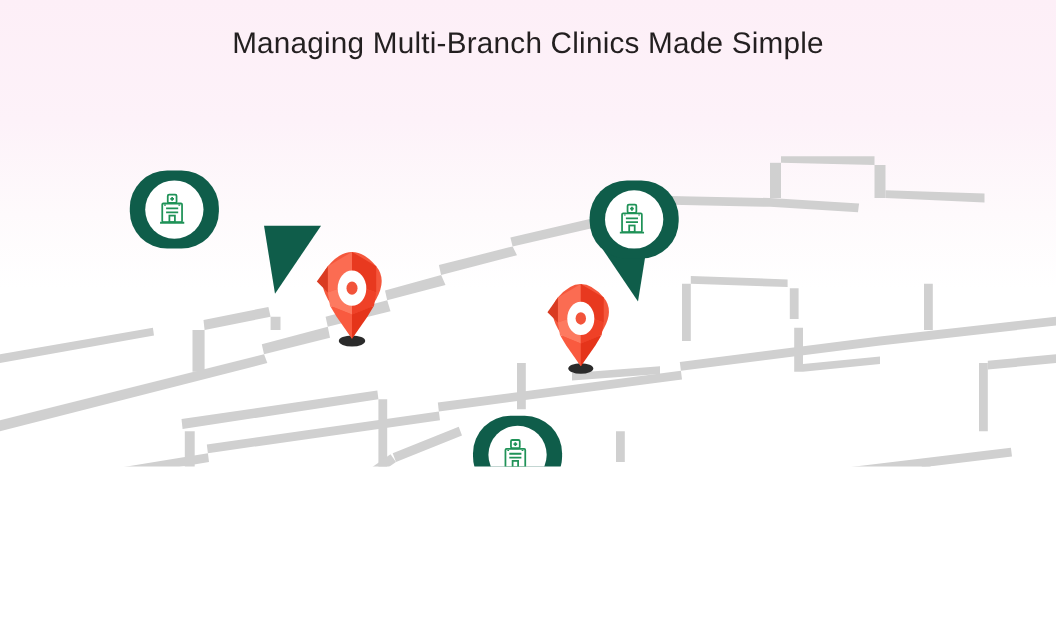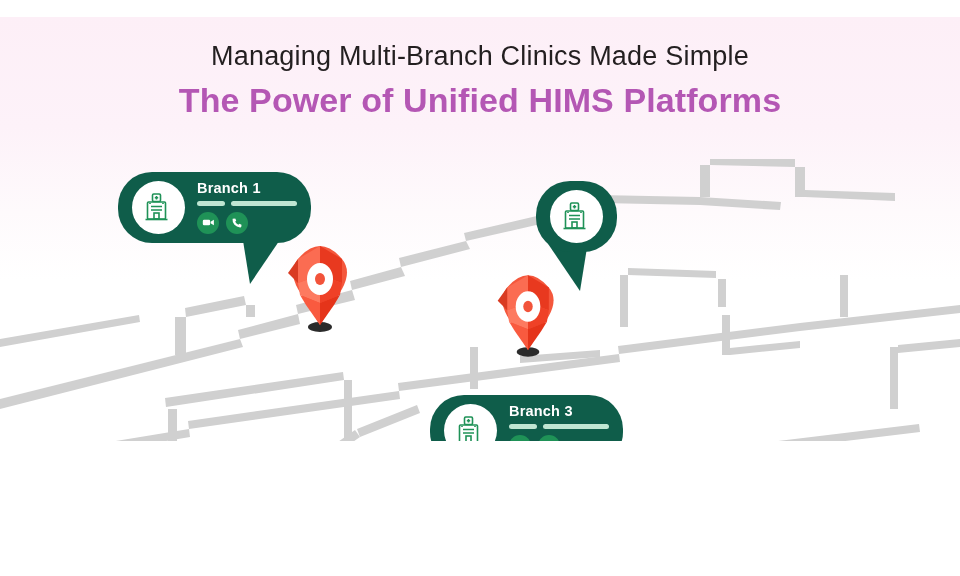--- a/index.html
+++ b/index.html
@@ -7,21 +7,20 @@
   body {
     font-family:"Liberation Sans", sans-serif;
     background:#ffffff;
     position:relative;
   }
   #stage {
     position:absolute; inset:0;
     width:960px; height:424px;
     background:linear-gradient(180deg,#fdeff7 0%, #fdf2f9 26%, #fefaFC 46%, #ffffff 62%, #ffffff 100%);
     overflow:hidden;
-    margin-top:17px;
   }
   #mapsvg { position:absolute; left:0; top:0; width:960px; height:576px; }
 
   
   .headings { position:absolute; left:0; top:24px; width:960px; text-align:center; z-index:5; }
   .title-main {
     font-size:27px; font-weight:400; color:#231f20;
     letter-spacing:.2px; line-height:1.18; white-space:nowrap;
   }
   .title-sub {
@@ -149,21 +148,20 @@
       <polygon points="838,420 846,420 846,470 838,470"></polygon>
       <polygon points="286,576 296,576 296,530 286,530"></polygon>
       <polygon points="560,392 568,392 568,420 560,420"></polygon>
 
       <polygon points="60,576 150,540 147,533 56,569"></polygon>
     </g>
   </svg>
 
   <div class="headings">
     <div class="title-main">Managing Multi-Branch Clinics Made Simple</div>
-    <div class="title-sub">The Power of Unified HIMS Platforms</div>
   </div>
 
   <svg class="pin" style="left:282px; top:226px;" width="76" height="90" viewBox="0 0 76 90">
     <ellipse cx="38" cy="84" rx="12" ry="5" fill="#2b2b2b"></ellipse>
     <path d="M38 82 L16 46 Q6 28 16 16 Q27 3 38 3 Q49 3 60 16 Q70 28 60 46 Z" fill="#f4573c"></path>
     <polygon points="38,3 16,16 16,40 38,32" fill="#fb6c52"></polygon>
     <polygon points="38,3 60,16 60,40 38,32" fill="#e8391f"></polygon>
     <polygon points="16,40 38,32 38,60 18,52" fill="#fd7a60"></polygon>
     <polygon points="60,40 38,32 38,60 58,52" fill="#ef4127"></polygon>
     <polygon points="18,52 38,60 38,82 24,62" fill="#f95a3f"></polygon>
@@ -209,40 +207,20 @@
       <svg width="36" height="36" viewBox="0 0 36 36" fill="none" stroke="#1f9257" stroke-width="1.6">
         <rect x="11.5" y="4" width="8" height="7.5" rx="1.2"></rect>
         <path d="M15.5 6 v3.5 M13.8 7.75 h3.4" stroke-width="1.6"></path>
         <rect x="6.5" y="12" width="18" height="17" rx="1"></rect>
         <path d="M10 16.5 h11 M10 20 h11"></path>
         <rect x="13" y="23" width="5" height="6"></rect>
         <path d="M4.5 29.5 h22"></path>
         <path d="M9 14 v-1 M22 14 v-1"></path>
       </svg>
     </span>
-    <span class="bubble-body">
-      <span class="branch-label">Branch 1</span>
-      <span class="bars">
-        <span class="bar s"></span>
-        <span class="bar l"></span>
-      </span>
-      <span class="actions">
-        <span class="act">
-          <svg width="13" height="13" viewBox="0 0 16 16" fill="#ffffff">
-            <rect x="1" y="4.5" width="9" height="7" rx="1.6"></rect>
-            <polygon points="10.6,7 14.6,4.6 14.6,11.4 10.6,9"></polygon>
-          </svg>
-        </span>
-        <span class="act">
-          <svg width="12" height="12" viewBox="0 0 16 16" fill="#ffffff">
-            <path d="M3.4 2.2 L5.6 2 L7 4.8 L5.6 6.2 Q7 9 9.8 10.4 L11.2 9 L14 10.4 L13.8 12.6 Q13.6 14 12 13.9 Q7.6 13.4 4.6 10.4 Q1.6 7.4 2.1 3 Q2.2 1.9 3.4 2.2 Z"></path>
-          </svg>
-        </span>
-      </span>
-    </span>
   </div>
 
   <svg class="tail" style="left:512px; top:212px;" width="80" height="70" viewBox="0 0 80 70">
     <polygon points="78,0 26,0 68,62" fill="#0f5d4a"></polygon>
   </svg>
   <div class="bubble rev" style="left:536px; top:164px;">
     <span class="badge">
       <svg width="36" height="36" viewBox="0 0 36 36" fill="none" stroke="#1f9257" stroke-width="1.6">
         <rect x="11.5" y="4" width="8" height="7.5" rx="1.2"></rect>
         <path d="M15.5 6 v3.5 M13.8 7.75 h3.4" stroke-width="1.6"></path>
@@ -263,35 +241,15 @@
       <svg width="36" height="36" viewBox="0 0 36 36" fill="none" stroke="#1f9257" stroke-width="1.6">
         <rect x="11.5" y="4" width="8" height="7.5" rx="1.2"></rect>
         <path d="M15.5 6 v3.5 M13.8 7.75 h3.4" stroke-width="1.6"></path>
         <rect x="6.5" y="12" width="18" height="17" rx="1"></rect>
         <path d="M10 16.5 h11 M10 20 h11"></path>
         <rect x="13" y="23" width="5" height="6"></rect>
         <path d="M4.5 29.5 h22"></path>
         <path d="M9 14 v-1 M22 14 v-1"></path>
       </svg>
     </span>
-    <span class="bubble-body">
-      <span class="branch-label">Branch 3</span>
-      <span class="bars">
-        <span class="bar s"></span>
-        <span class="bar l"></span>
-      </span>
-      <span class="actions">
-        <span class="act">
-          <svg width="13" height="13" viewBox="0 0 16 16" fill="#ffffff">
-            <path d="M1.4 3 h13.2 a.9.9 0 0 1 .9.9 v6.6 a.9.9 0 0 1-.9.9 H5.4 L2 14 V11.4 H1.4 a.9.9 0 0 1-.9-.9 V3.9 A.9.9 0 0 1 1.4 3 Z"></path>
-            <path d="M3.2 5.6 h9.6 M3.2 7.6 h9.6 M3.2 9.6 h6" stroke="#1f9257" stroke-width="1.1" fill="none"></path>
-          </svg>
-        </span>
-        <span class="act">
-          <svg width="12" height="12" viewBox="0 0 16 16" fill="#ffffff">
-            <path d="M3.4 2.2 L5.6 2 L7 4.8 L5.6 6.2 Q7 9 9.8 10.4 L11.2 9 L14 10.4 L13.8 12.6 Q13.6 14 12 13.9 Q7.6 13.4 4.6 10.4 Q1.6 7.4 2.1 3 Q2.2 1.9 3.4 2.2 Z"></path>
-          </svg>
-        </span>
-      </span>
-    </span>
   </div>
 
 </div>
 
 </body></html>

